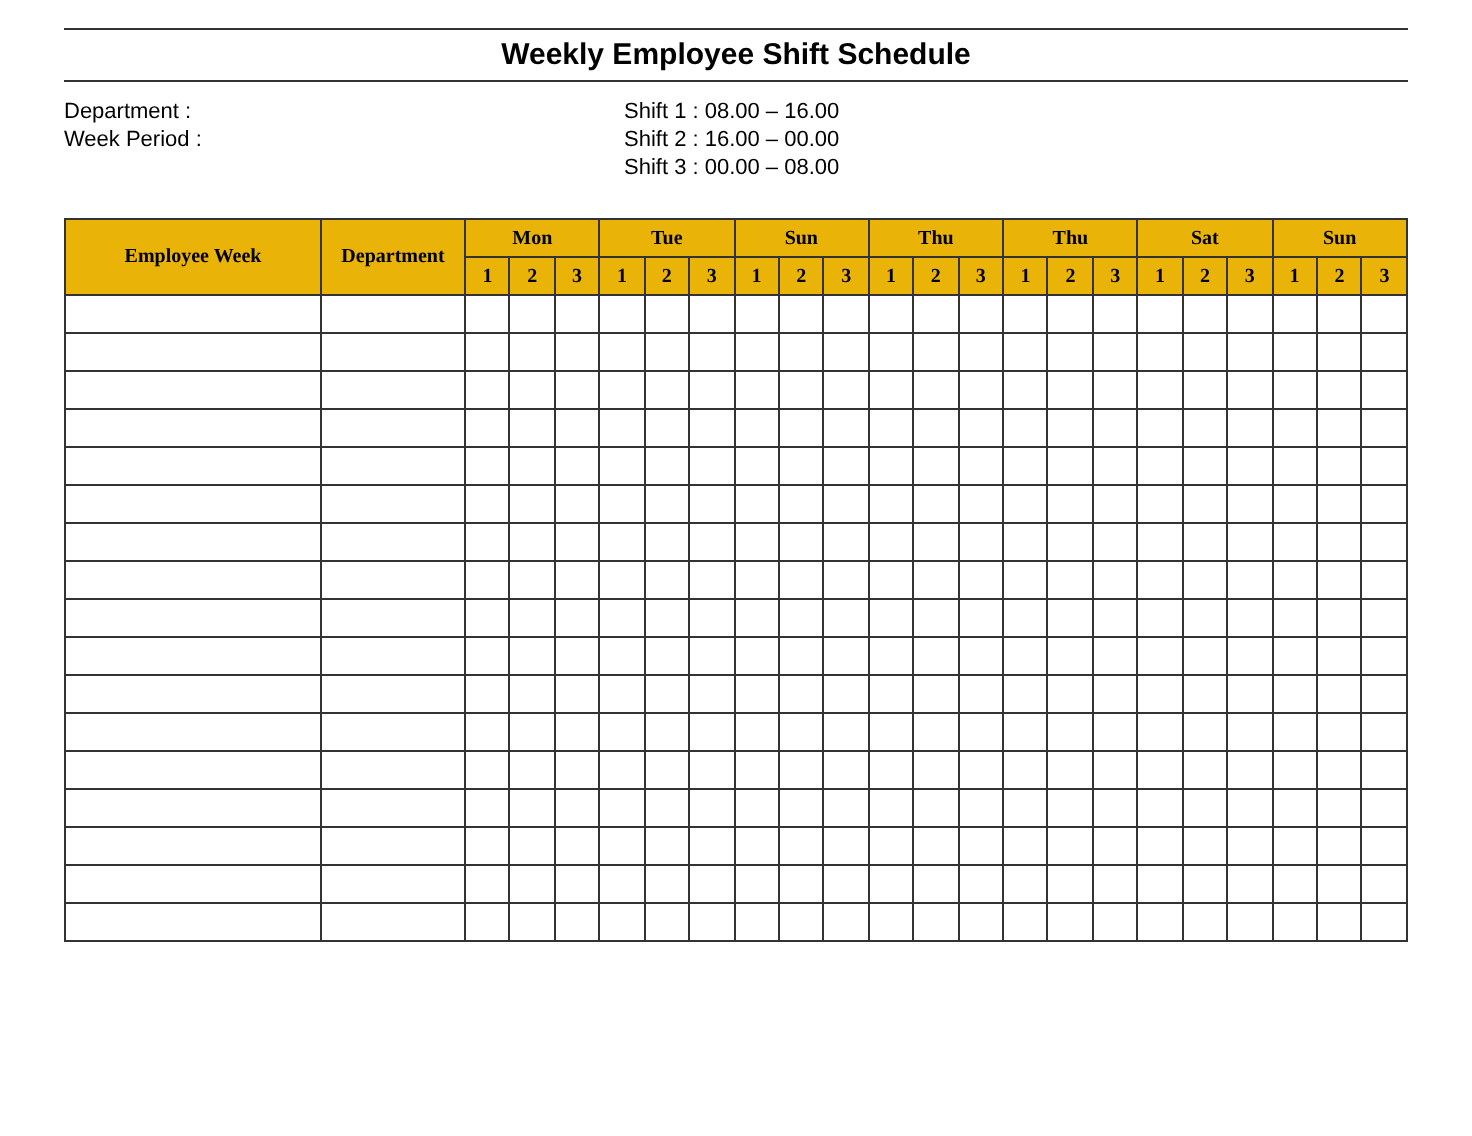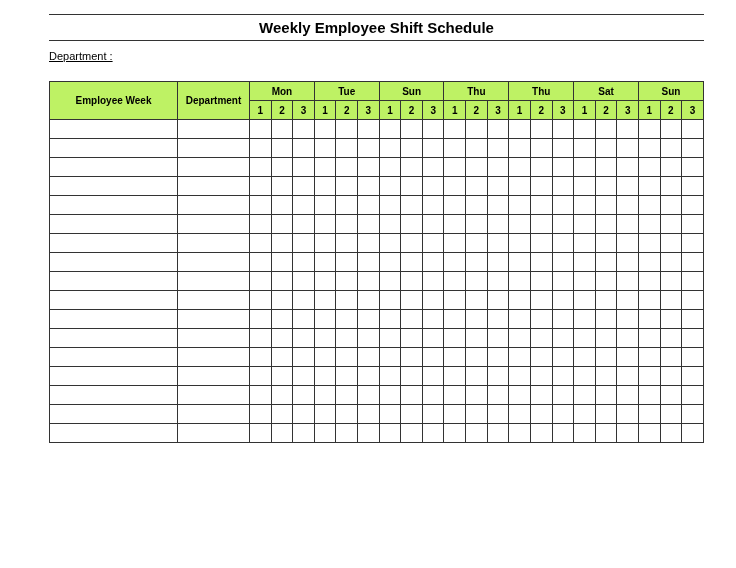--- a/index.html
+++ b/index.html
@@ -8,76 +8,82 @@
     padding: 0;
     width: 736px;
     height: 568px;
     font-family: Arial, sans-serif;
     background: #fff;
     color: #000;
     font-size: 11px;
   }
   .page {
     padding: 14px 32px;
-    margin-left: 17px;
   }
   .title-wrap {
     border-top: 1px solid #333;
     border-bottom: 1px solid #333;
     padding: 4px 0;
     margin-bottom: 6px;
   }
   .title {
     text-align: center;
     font-weight: bold;
     font-size: 15px;
   }
   .meta {
     display: flex;
     font-size: 11px;
     padding: 2px 0 18px 0;
   }
   .meta-left {
     width: 280px;
   }
-  .meta-left div { padding: 1px 0; text-decoration: underline; }
+  .meta-left div { padding: 1px 0; }
   .meta-right div { padding: 1px 0; }
   table.schedule {
     border-collapse: collapse;
     width: 100%;
     table-layout: fixed;
   }
   table.schedule th, table.schedule td {
     border: 1px solid #333;
     text-align: center;
     font-size: 10px;
     padding: 0;
     height: 19px;
   }
   table.schedule th {
-    background: #bef264;
+    background: #eab308;
     font-weight: bold;
+    font-family: Liberation Serif, serif;
   }
   th.emp-col { width: 128px; font-size: 12px; }
   th.assign-col { width: 72px; font-size: 11px; }
   th.day-col { font-size: 11px; }
   th.sub-col { font-size: 9px; height: 16px; }
   td.emp-cell, td.assign-cell { text-align: left; padding-left: 3px; }
 </style>
 </head>
 <body>
 
 <div class="page">
   <div class="title-wrap">
     <div class="title">Weekly Employee Shift Schedule</div>
   </div>
 
   <div class="meta">
     <div class="meta-left">
       <div>Department    :</div>
+      <div>Week Period :</div>
+    </div>
+    <div class="meta-right">
+      <div>Shift 1  : 08.00  – 16.00</div>
+      <div>Shift 2  : 16.00  – 00.00</div>
+      <div>Shift 3  : 00.00  – 08.00</div>
     </div>
   </div>
 
   <table class="schedule">
     <thead>
       <tr>
         <th rowspan="2" class="emp-col">Employee Week</th>
         <th rowspan="2" class="assign-col">Department</th>
         <th colspan="3" class="day-col">Mon</th>
         <th colspan="3" class="day-col">Tue</th>

